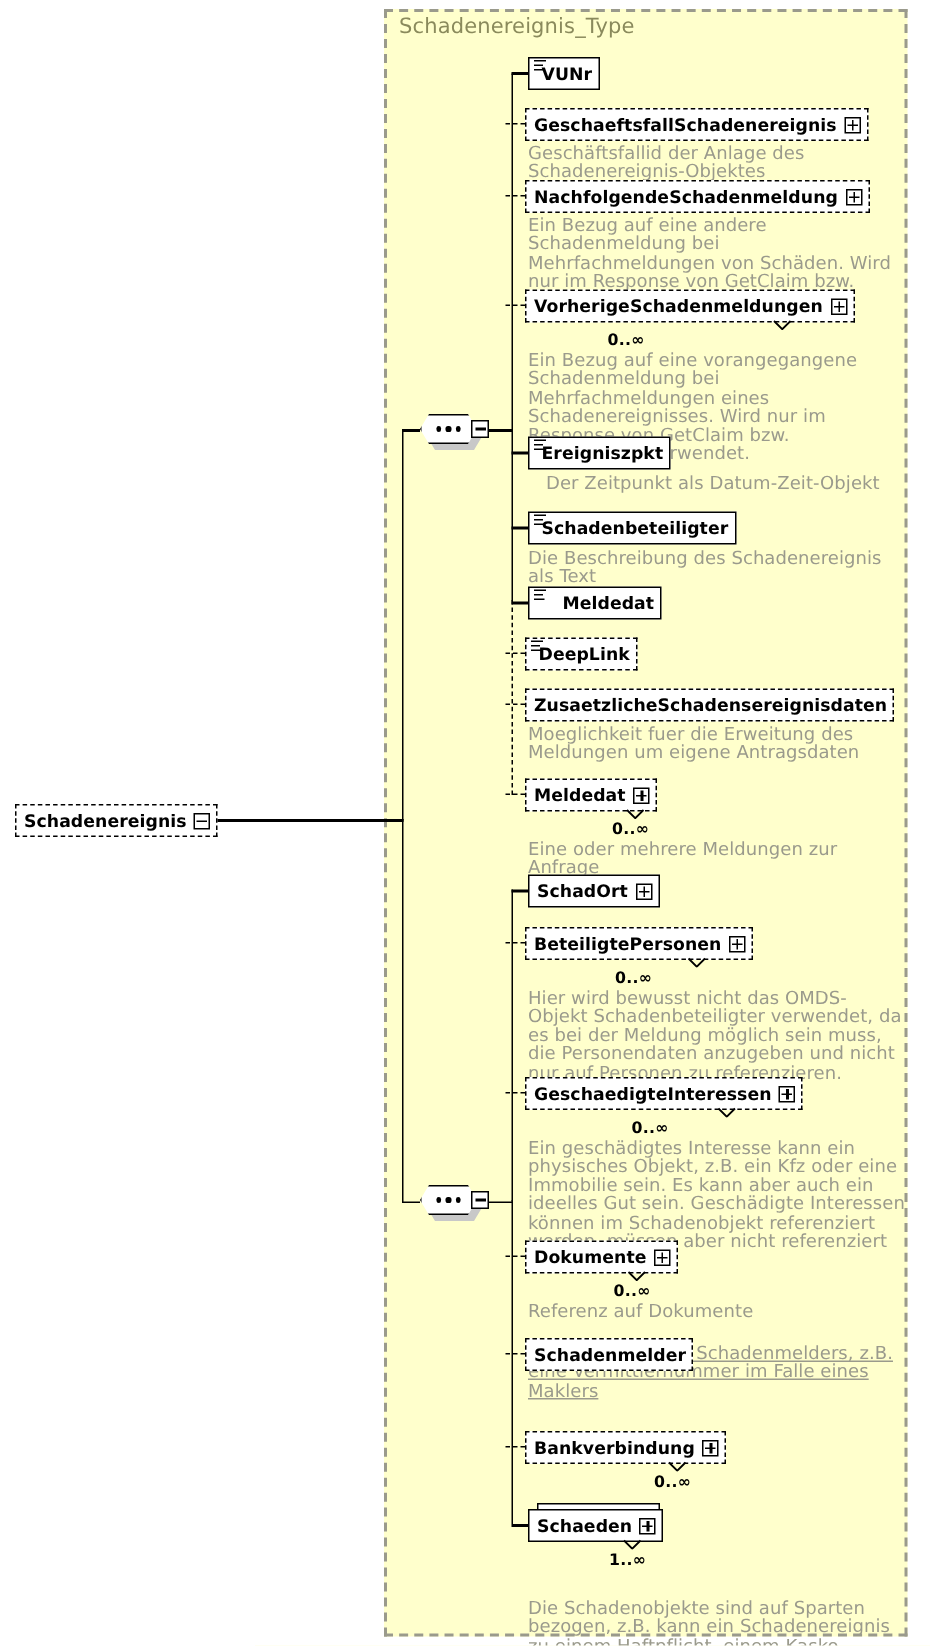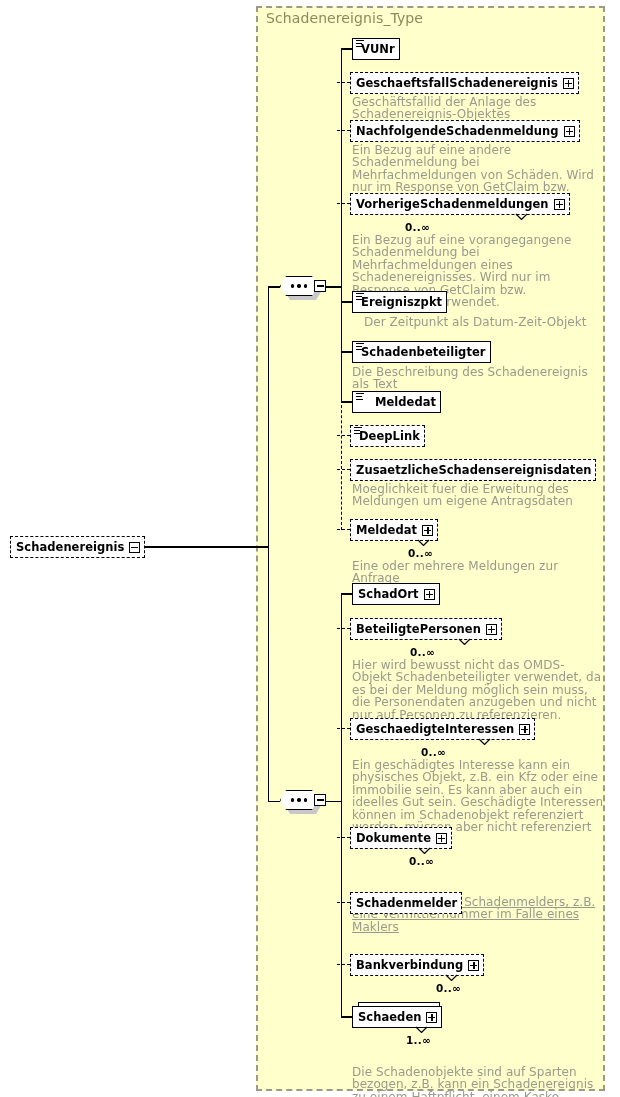--- a/index.html
+++ b/index.html
@@ -358,20 +358,21 @@
       <span class="label">Dokumente</span>
       <span class="plus"></span>
     </div>
   </div>
   <div class="repeat-chevron" style="left:418px;top:847px;">
     <svg width="13" height="8" viewBox="0 0 13 8">
         <polyline points="1,1 6.5,6.5 12,1" fill="none" stroke="#000" stroke-width="1.2"></polyline>
       </svg>
   </div>
   <div class="card" style="left:409px;top:855px;">0..∞</div>
+  <div class="desc" style="left:352px;top:868px;width:250px;">Referenz auf Dokumente</div>
 
   <div class="ln dash-h" style="left:337px;top:902.3px;width:13px;"></div>
   <div class="node opt" style="left:350px;top:892px;">
     <div class="shadow"></div>
     <div class="body">
       <span class="label">Schadenmelder</span>
     </div>
   </div>
   <div class="desc" style="left:352px;top:896px;width:250px;text-decoration:underline;">Eine Kennung des Schadenmelders, z.B. eine Vermittlernummer im Falle eines Maklers</div>
 

